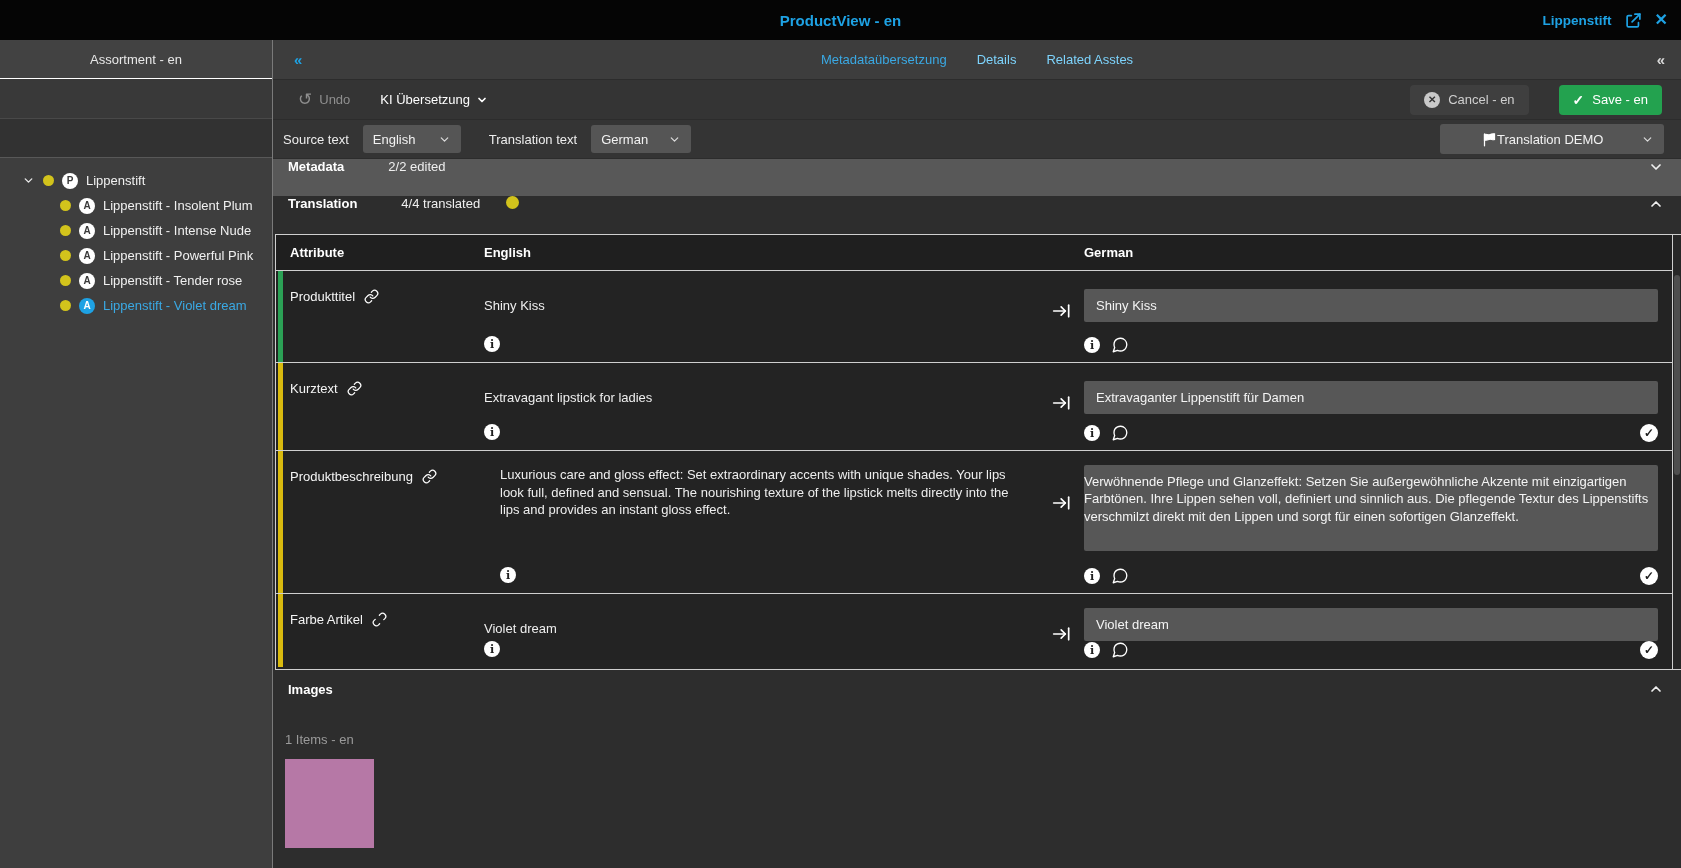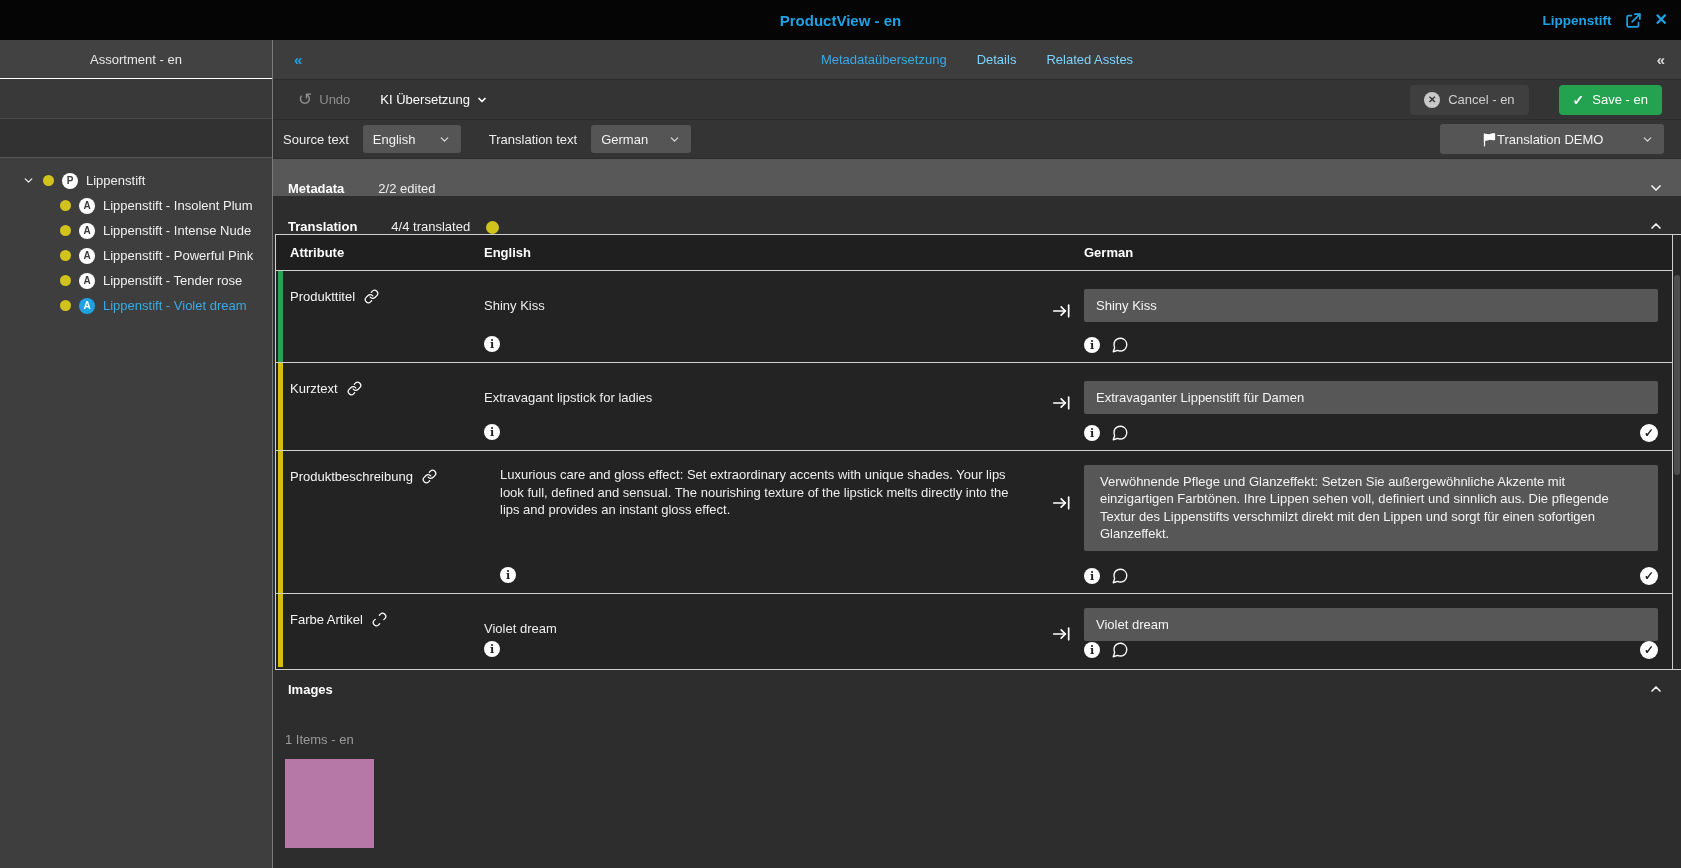--- a/index.html
+++ b/index.html
@@ -60,22 +60,22 @@
 
   .langrow{height:39px;background:#343434;border-top:1px solid #2c2c2c;box-sizing:border-box;flex:0 0 auto;
            display:flex;align-items:center;padding:0 17px 0 10px;gap:14px;}
   .dropdown{background:#555;border-radius:3px;height:28px;display:flex;align-items:center;
             padding:0 10px;gap:10px;color:#f2f2f2;}
   .dd-en{width:78px;justify-content:space-between;margin-right:14px;}
   .dd-de{width:80px;justify-content:space-between;}
   .dd-profile{margin-left:auto;width:172px;height:30px;gap:0;padding-left:42px;}
   .dd-profile .chev{margin-left:auto;}
 
-  .secbar{height:38px;box-sizing:border-box;flex:0 0 auto;display:flex;align-items:flex-end;
-          padding:0 17px 0 15px;}
+  .secbar{height:38px;box-sizing:border-box;flex:0 0 auto;display:flex;align-items:flex-start;
+          padding:0 17px 0 15px;gap:10px;}
   .secbar .sec-title{font-weight:bold;color:#fff;}
   .secbar .sec-status{margin-left:34px;color:#efefef;}
   .sec-metadata{background:#585858;border-top:1px solid #2c2c2c;}
   .sec-translation{background:#2d2d2d;}
   .sec-chev{margin-left:auto;}
   .status-dot{width:13px;height:13px;border-radius:50%;background:#d2c31c;margin-left:16px;}
 
   
   .tablezone{flex:0 0 auto;display:flex;height:436px;box-sizing:border-box;padding-left:2px;}
   .ttable{flex:1;border:1px solid #cfcfcf;box-sizing:border-box;background:#232323;}
@@ -97,21 +97,21 @@
            padding:26px 24px 10px 0;box-sizing:border-box;}
   .r3 .cell-en{padding-top:15px;margin-left:16px;}
   .en-text{color:#eee;line-height:1.35;}
   .cell-arrow{align-self:start;padding-top:30px;display:flex;justify-content:center;}
   .r3 .cell-arrow{padding-top:42px;}
   .cell-de{align-self:stretch;display:flex;flex-direction:column;justify-content:space-between;
            padding:18px 14px 8px 0;box-sizing:border-box;}
   .r3 .cell-de,.r4 .cell-de{padding-top:14px;}
   .ginput{background:#575757;border-radius:2px;min-height:33px;display:flex;align-items:center;
           padding:0 12px;color:#f4f4f4;box-sizing:border-box;}
-  .gtext{background:#575757;border-radius:2px;padding:8px 16px;line-height:1.33;color:#f4f4f4;
+  .gtext{background:#575757;border-radius:2px;padding:8px 0;line-height:1.33;color:#f4f4f4;
          min-height:86px;box-sizing:border-box;}
   .icon-row{display:flex;align-items:center;gap:11px;}
   .icon-row .sp{flex:1;}
   .info-ic{width:16px;height:16px;border-radius:50%;background:#fff;color:#1e1e1e;font-weight:bold;
            font-size:11px;display:flex;align-items:center;justify-content:center;
            font-family:"DejaVu Serif",serif;}
   .check-ic{width:18px;height:18px;border-radius:50%;background:#fff;color:#1e1e1e;font-weight:bold;
             font-size:12px;display:flex;align-items:center;justify-content:center;}
 
   

